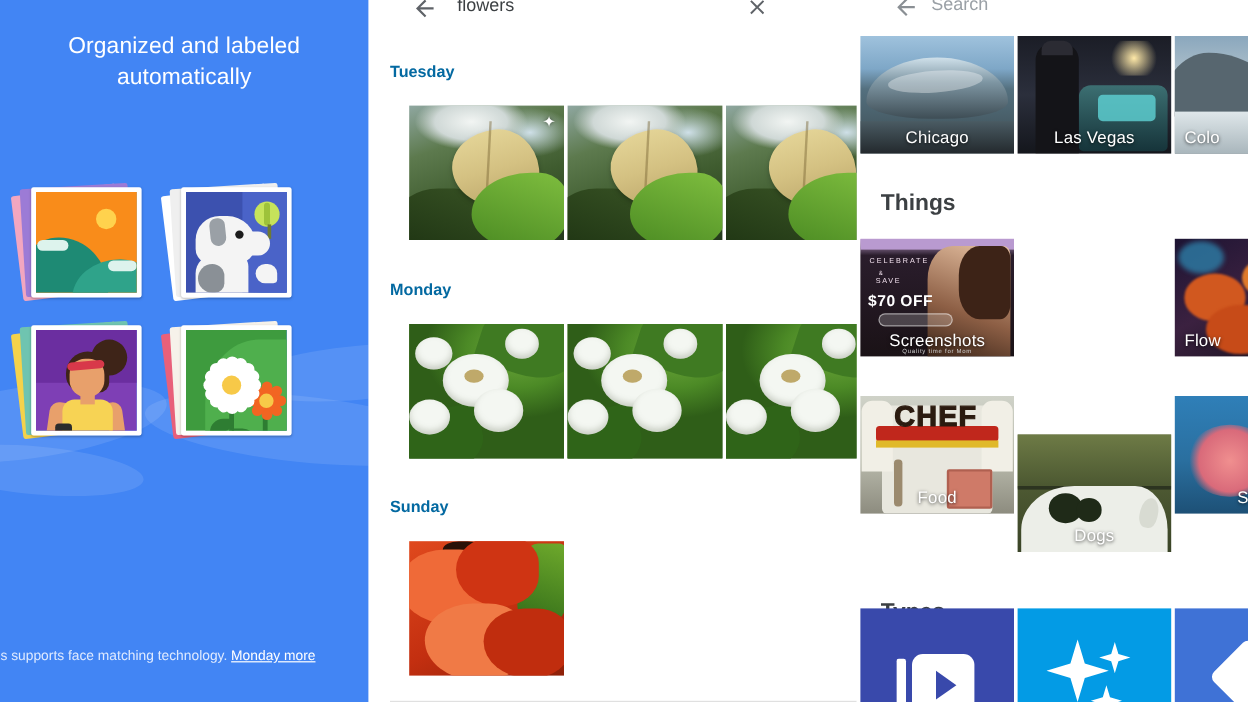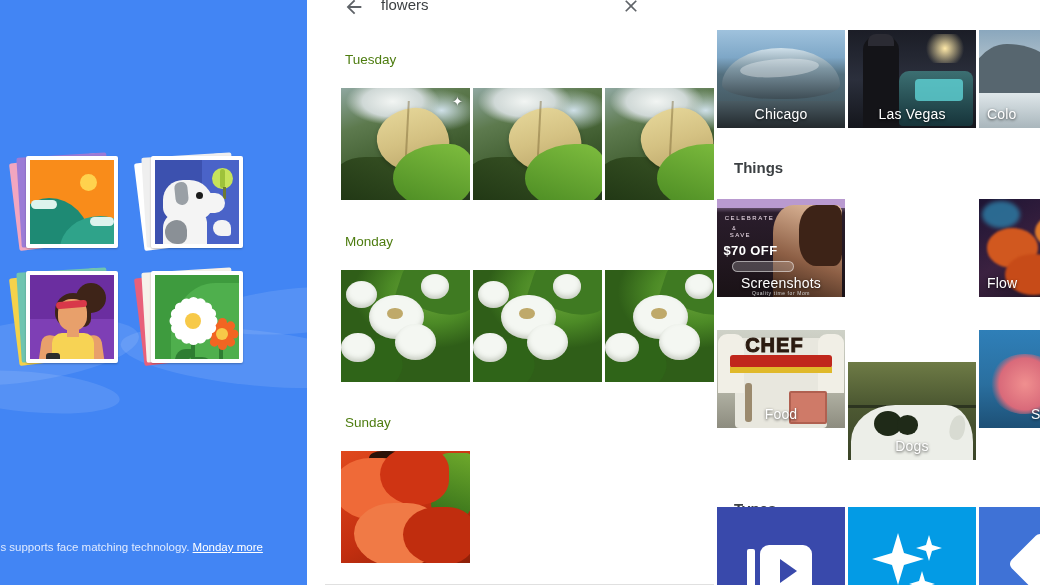--- a/index.html
+++ b/index.html
@@ -162,21 +162,21 @@
   .mid-bar { position:absolute; left:0; top:0; width:389px; height:22px; }
   .mid-bar .back { position:absolute; left:18px; top:-4px; }
   .mid-query {
     position:absolute; left:56px; top:-4px; font-size:15px; color:#3c4043;
   }
   .mid-clear { position:absolute; left:296px; top:-4px; }
   .mid-more  { position:absolute; left:350px; top:-6px; }
   .dotv { width:3px; height:3px; border-radius:50%; background:#5f6368; margin:2.6px 0; }
 
   .daylabel {
-    position:absolute; left:20px; font-size:13.5px; font-weight:normal; color:#4d7c0f;
+    position:absolute; left:0; font-size:13.5px; font-weight:bold; color:#0369a1;
   }
   .photo-row { position:absolute; left:0; }
   .ph {
     position:absolute; width:129px; height:112px; overflow:hidden; background:#2b3b20;
   }
   .ph .sparkle {
     position:absolute; right:7px; top:7px; font-size:13px; color:#fff;
     text-shadow:0 0 3px rgba(0,0,0,.5); line-height:1;
   }
 
@@ -239,21 +239,21 @@
   
   .panel-right {
     position:absolute; left:714px; top:0; width:326px; height:585px;
     background:#ffffff; overflow:hidden;
   }
   .right-bar { position:absolute; left:0; top:0; width:326px; height:24px; }
   .right-bar .back { position:absolute; left:30px; top:-5px; }
   .right-ph { position:absolute; left:62px; top:-5px; font-size:15px; color:#9aa0a6; }
 
   .sec-head {
-    position:absolute; left:20px; font-size:15px; font-weight:bold; color:#3c4043;
+    position:absolute; left:20px; font-size:19px; font-weight:bold; color:#3c4043;
   }
   .tile {
     position:absolute; width:128px; height:98px; overflow:hidden; background:#777;
   }
   .tile .tlabel {
     position:absolute; left:0; bottom:6px; width:100%; text-align:center;
     color:#ffffff; font-size:14px; letter-spacing:.2px;
     text-shadow:0 1px 3px rgba(0,0,0,.75);
   }
   .tile .tlabel.left { text-align:left; padding-left:8px; }
@@ -333,21 +333,21 @@
     background:#2d7fa8; border-radius:50%; filter:blur(2px); opacity:.8; }
 
   .t-food { background:linear-gradient(180deg,#cfd2c8 0%, #b8b9ab 55%, #8d8c7f 100%); }
   .t-food .apron { position:absolute; left:14%; top:8%; width:72%; height:92%;
     background:#e8e7de; border-radius:6px 6px 4px 4px; }
   .t-food .band { position:absolute; left:10%; top:26%; width:80%; height:13%;
     background:#c0271c; border-radius:3px; }
   .t-food .band2 { position:absolute; left:10%; top:38%; width:80%; height:6%;
     background:#e0b92a; }
   .t-food .chef { position:absolute; left:22%; top:4%; width:58%; height:22%;
-    color:#2b1b10; font-size:20px; font-weight:bold; letter-spacing:1px;
+    color:#2b1b10; font-size:24px; font-weight:bold; letter-spacing:1px;
     -webkit-text-stroke:1px #2b1b10; }
   .t-food .cookL { position:absolute; left:1%; top:4%; width:20%; height:60%;
     background:#f1efe6; border-radius:9px 9px 0 0; }
   .t-food .cookR { position:absolute; right:1%; top:4%; width:20%; height:60%;
     background:#f1efe6; border-radius:9px 9px 0 0; }
   .t-food .pocket { position:absolute; left:56%; top:62%; width:30%; height:34%;
     background:#cf7a68; border:2px solid #b06050; border-radius:2px; }
   .t-food .util { position:absolute; left:22%; top:54%; width:5%; height:40%;
     background:#9b8a6e; border-radius:3px; }
 
@@ -384,20 +384,24 @@
 <body>
 
 <div id="root">
 
   <div class="panel-left">
     <div class="wave w1"></div>
     <div class="wave w2"></div>
     <div class="wave w3"></div>
     <div class="wave w4"></div>
 
+    <div class="onboard-title">
+      <div>Organized and labeled</div>
+      <div>automatically</div>
+    </div>
 
     <div class="cards-grid">
 
       <div class="stackwrap sw-a">
         <div class="sheet s3" style="background:#F2A6C0;"></div>
         <div class="sheet s2" style="background:#9C7BD6;"></div>
         <div class="photo">
           <div class="inner ill-land">
             <div class="sky"></div>
             <div class="sun"></div>
@@ -573,20 +577,28 @@
         <div class="pet p3"></div>
           <div class="pet p4"></div>
       </div>
     </div>
 
     <div class="mid-divider"></div>
   </div>
 
   <div class="panel-right">
 
+    <div class="right-bar">
+      <span class="back">
+        <svg class="ico" width="22" height="22" viewBox="0 0 24 24">
+          <path d="M20 11H7.8l5.6-5.6L12 4l-8 8 8 8 1.4-1.4L7.8 13H20z" fill="#8a8f94"></path>
+        </svg>
+      </span>
+      <span class="right-ph">Search</span>
+    </div>
 
     <div class="tile t-chicago" style="left:3px; top:30px;">
       <div class="bean"></div>
         <div class="refl"></div>
         <div class="crowd"></div>
       <div class="tlabel">Chicago</div>
     </div>
     <div class="tile t-vegas" style="left:134px; top:30px;">
       <div class="glow"></div>
         <div class="car"></div>

